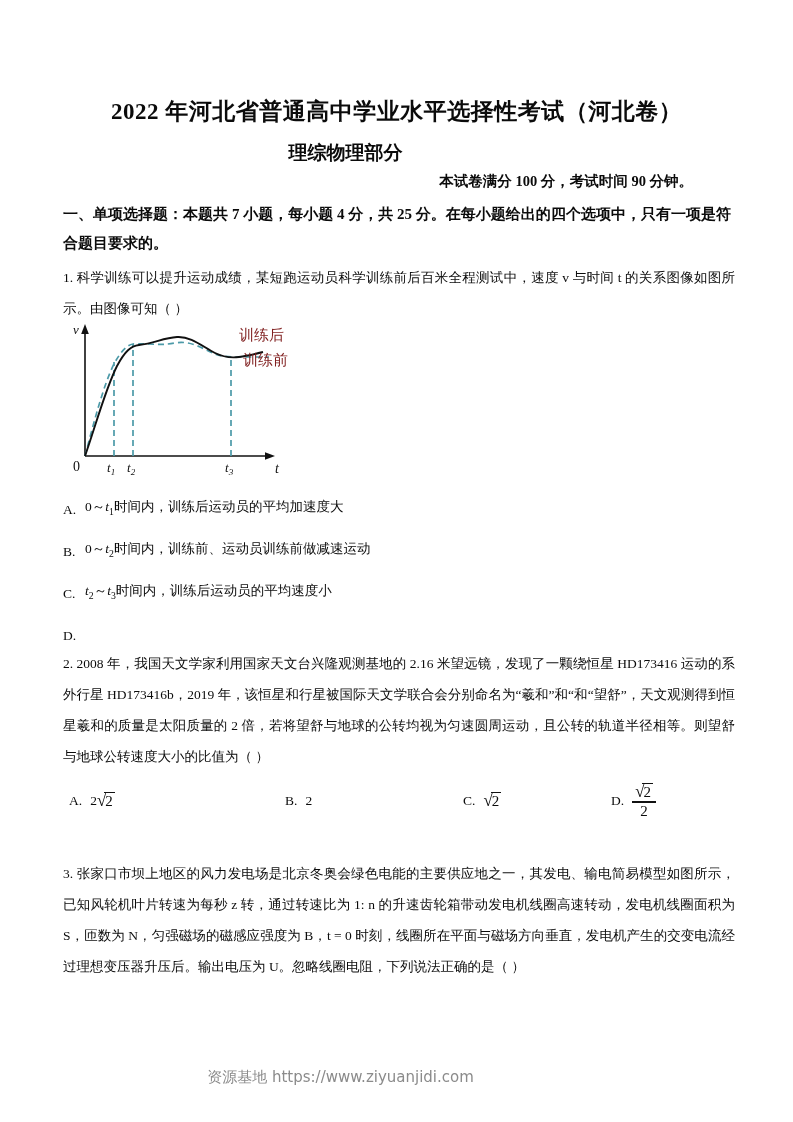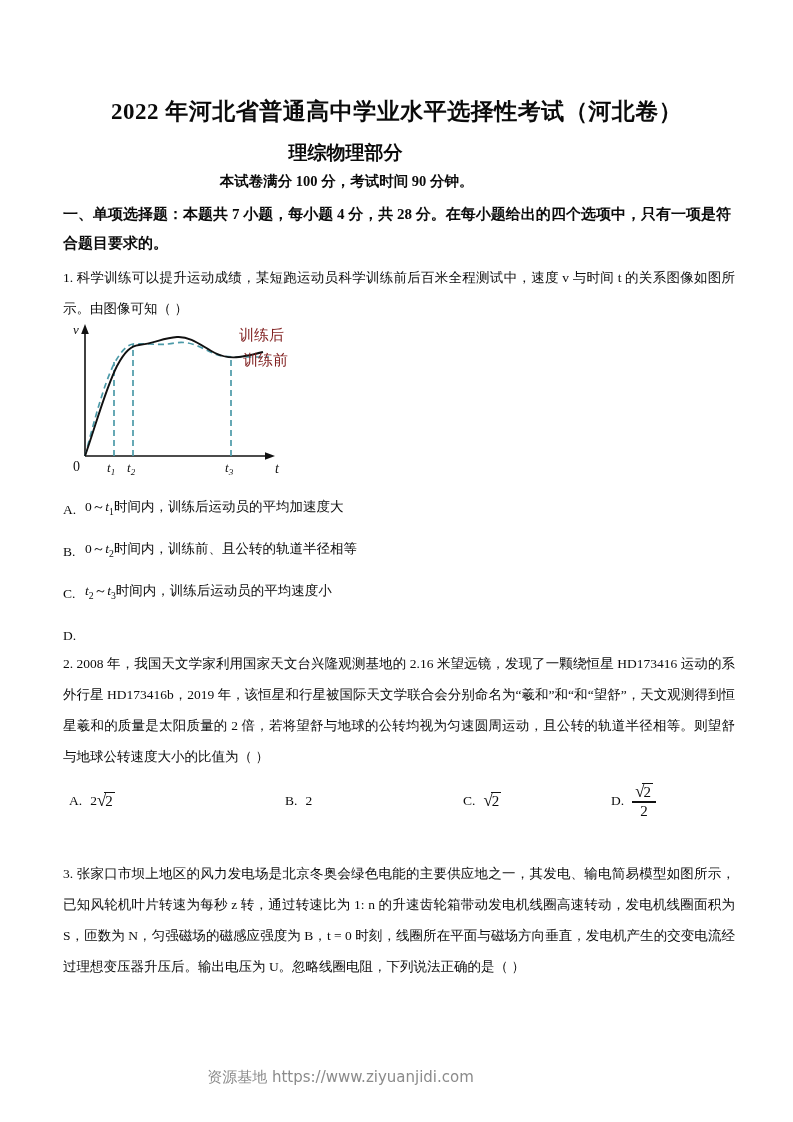--- a/index.html
+++ b/index.html
@@ -19,21 +19,21 @@
     font-size:23px; font-weight:bold;
     letter-spacing:0.5px;
   }
   .title-sub {
     position:absolute; left:0; top:140px; width:691px;
     text-align:center;
     font-size:19px; font-weight:bold;
   }
   .title-note {
     position:absolute; left:0; top:172px; width:693px;
-    text-align:center;
+    text-align:right;
     font-size:14.5px; font-weight:bold;
   }
 
   .section-head {
     position:absolute; left:63px; top:200px; width:668px;
     font-size:15px; font-weight:bold;
     line-height:29px;
     text-align:justify;
   }
 
@@ -130,21 +130,21 @@
 </style>
 </head>
 <body>
 
 <div class="page">
 
   <div class="title-main">2022 年河北省普通高中学业水平选择性考试（河北卷）</div>
   <div class="title-sub">理综物理部分</div>
   <div class="title-note">本试卷满分 100 分，考试时间 90 分钟。</div>
 
-  <div class="section-head">一、单项选择题：本题共 7 小题，每小题 4 分，共 28 分。在每小题给出的四个选项中，只有一项是符合题目要求的。</div>
+  <div class="section-head">一、单项选择题：本题共 7 小题，每小题 4 分，共 25 分。在每小题给出的四个选项中，只有一项是符合题目要求的。</div>
 
   <div class="q-block q1">
     <div class="q-text">1. 科学训练可以提升运动成绩，某短跑运动员科学训练前后百米全程测试中，速度 v 与时间 t 的关系图像如图所示。由图像可知（      ）</div>
   </div>
 
   <div class="figure">
     <svg width="300" height="160" viewBox="0 0 300 160">
 
       <line x1="22" y1="140" x2="22" y2="16" stroke="#111" stroke-width="1.6"></line>
       <polygon points="22,8 18.2,18 25.8,18" fill="#111"></polygon>
@@ -171,21 +171,21 @@
     <div class="fig-label lbl-before">训练前</div>
   </div>
 
   <div class="opts q1opts">
     <div class="opt-row">
       <span class="opt-letter">A.</span>
       <span><span class="num">0～</span><var>t</var><sub>1</sub><span>时间内，训练后运动员的平均加速度大</span></span>
     </div>
     <div class="opt-row">
       <span class="opt-letter">B.</span>
-      <span><span class="num">0～</span><var>t</var><sub>2</sub><span>时间内，训练前、且公转的轨道半径相等</span></span>
+      <span><span class="num">0～</span><var>t</var><sub>2</sub><span>时间内，训练前、运动员训练前做减速运动</span></span>
     </div>
     <div class="opt-row">
       <span class="opt-letter">C.</span>
       <span><var>t</var><sub>2</sub><span class="num">～</span><var>t</var><sub>3</sub><span>时间内，训练后运动员的平均速度小</span></span>
     </div>
     <div class="opt-row">
       <span class="opt-letter">D.</span>
     </div>
   </div>
 

